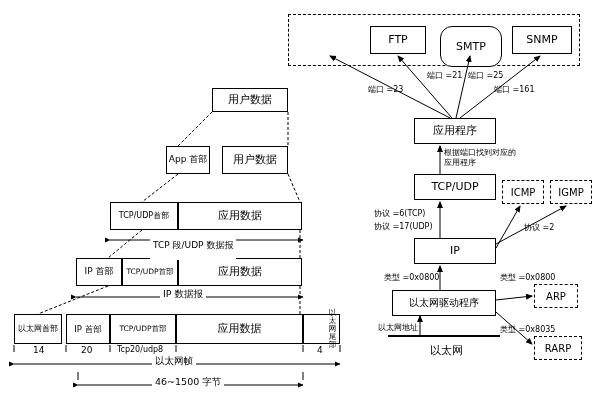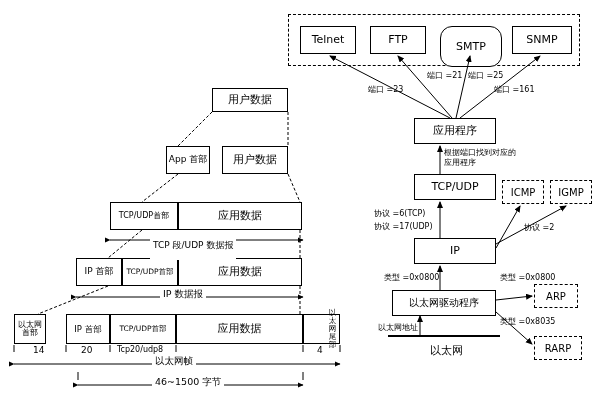--- a/index.html
+++ b/index.html
@@ -71,21 +71,21 @@
   <div class="box" style="left:76px;top:258px;width:46px;height:28px;font-size:9px;">
       <span>IP 首部</span>
     </div>
   <div class="box" style="left:122px;top:258px;width:56px;height:28px;font-size:7.5px;">
       <span>TCP/UDP首部</span>
     </div>
   <div class="box" style="left:178px;top:258px;width:124px;height:28px;font-size:11px;">
       <span>应用数据</span>
     </div>
 
-  <div class="box" style="left:14px;top:314px;width:32px;height:30px;font-size:8px;">
+  <div class="box" style="left:14px;top:314px;width:48px;height:30px;font-size:8px;">
       <span>以太网首部</span>
     </div>
   <div class="box" style="left:66px;top:314px;width:44px;height:30px;font-size:8.5px;">
       <span>IP 首部</span>
     </div>
   <div class="box" style="left:110px;top:314px;width:66px;height:30px;font-size:7.5px;">
       <span>TCP/UDP首部</span>
     </div>
   <div class="box" style="left:176px;top:314px;width:127px;height:30px;font-size:11px;">
       <span>应用数据</span>
@@ -99,23 +99,20 @@
   <div class="lbl" style="left:152px;top:355px;font-size:9.5px;background:#fff;padding:0 3px;">以太网帧</div>
   <div class="lbl" style="left:152px;top:376px;font-size:9.5px;background:#fff;padding:0 3px;">46~1500 字节</div>
 
   <div class="lbl" style="left:33px;top:345px;font-size:9px;">14</div>
   <div class="lbl" style="left:81px;top:345px;font-size:9px;">20</div>
   <div class="lbl" style="left:117px;top:345px;font-size:8px;">Tcp20/udp8</div>
   <div class="lbl" style="left:317px;top:345px;font-size:9px;">4</div>
 
   <div class="dashregion" style="left:288px;top:14px;width:292px;height:52px;"></div>
 
-  <div class="box" style="left:300px;top:26px;width:56px;height:28px;font-size:11px;">
-      <span>Telnet</span>
-    </div>
   <div class="box" style="left:370px;top:26px;width:56px;height:28px;font-size:11px;">
       <span>FTP</span>
     </div>
   <div class="box" style="left:440px;top:26px;width:62px;height:41px;font-size:11px;border-radius:12px;">
       <span>SMTP</span>
     </div>
   <div class="box" style="left:512px;top:26px;width:60px;height:28px;font-size:11px;">
       <span>SNMP</span>
     </div>
 
@@ -175,16 +172,16 @@
   <div class="lbl" style="left:427px;top:70px;font-size:8px;">端口 =21</div>
   <div class="lbl" style="left:468px;top:70px;font-size:8px;">端口 =25</div>
   <div class="lbl" style="left:494px;top:84px;font-size:8px;">端口 =161</div>
 
   <div class="lbl" style="left:444px;top:148px;font-size:8px;line-height:1.2;width:72px;white-space:normal;">根据端口找到对应的应用程序</div>
   <div class="lbl" style="left:374px;top:208px;font-size:8px;">协议 =6(TCP)</div>
   <div class="lbl" style="left:374px;top:221px;font-size:8px;">协议 =17(UDP)</div>
   <div class="lbl" style="left:524px;top:222px;font-size:8px;">协议 =2</div>
   <div class="lbl" style="left:384px;top:272px;font-size:8px;">类型 =0x0800</div>
   <div class="lbl" style="left:500px;top:272px;font-size:8px;">类型 =0x0800</div>
-  <div class="lbl" style="left:500px;top:316px;font-size:8px;">类型 =0x8035</div>
+  <div class="lbl" style="left:500px;top:324px;font-size:8px;">类型 =0x8035</div>
   <div class="lbl" style="left:378px;top:322px;font-size:8px;">以太网地址</div>
 
 </div>
 
 </body></html>

